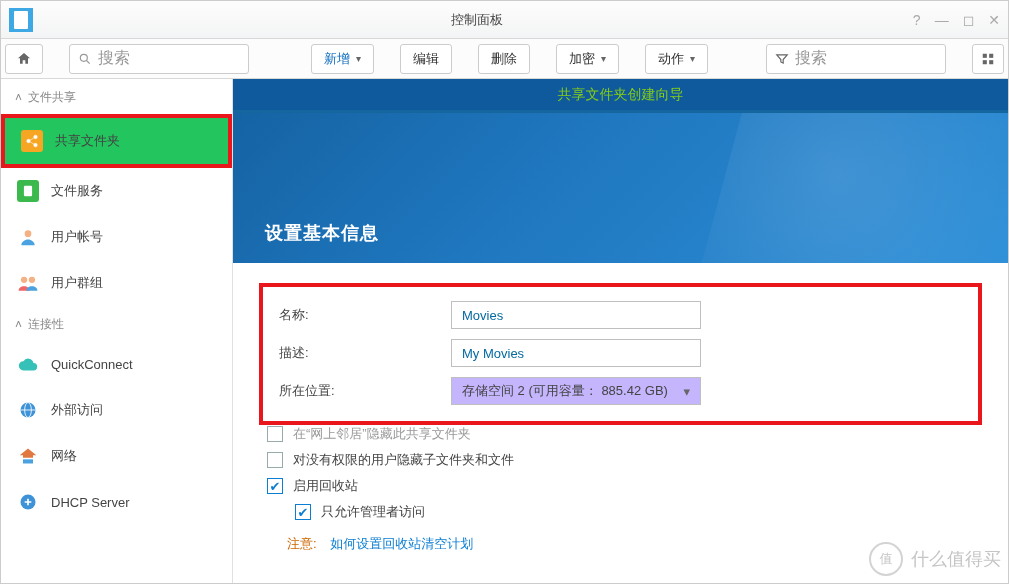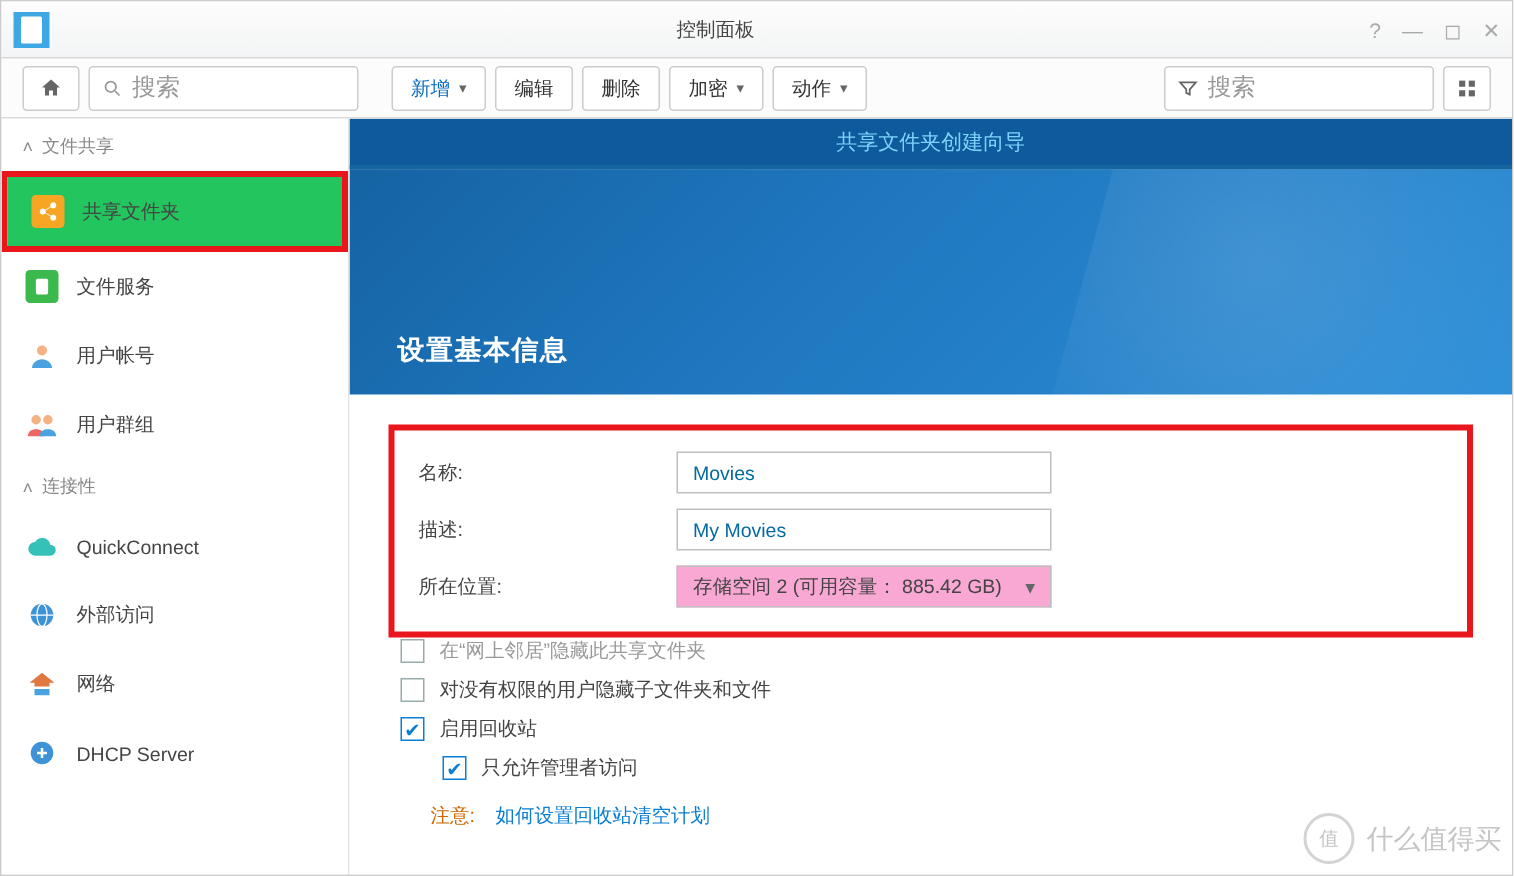--- a/index.html
+++ b/index.html
@@ -6,21 +6,21 @@
 body { background: #fff; width: 1009px; height: 584px; overflow: hidden; position: relative; }
 
 .window { width: 1009px; height: 584px; border: 1px solid #ccc; display: flex; flex-direction: column; }
 
 .titlebar { height: 38px; background: linear-gradient(#fdfdfd,#f3f4f5); border-bottom: 1px solid #d8d8d8; display: flex; align-items: center; padding: 0 8px; position: relative; }
 .app-icon { width: 24px; height: 24px; background: #3ea8e4; margin-right: 8px; display:flex; align-items:center; justify-content:center; }
 .app-icon-inner { width: 14px; height: 18px; background:#fff; border-radius:1px; }
 .title { flex:1; text-align:center; color:#444; font-size:13px; }
 .win-btns { display:flex; gap:14px; color:#aaa; font-size:14px; }
 
-.toolbar { height: 40px; border-bottom: 1px solid #d8d8d8; display:flex; align-items:center; padding: 0 14px; background:#fcfcfc; }
+.toolbar { height: 40px; border-bottom: 1px solid #d8d8d8; display:flex; align-items:center; padding: 0 4px; background:#fcfcfc;gap:20px; }
 .home-btn { width: 38px; height: 30px; border:1px solid #ccc; border-radius:3px; display:flex; align-items:center; justify-content:center; margin-right:6px; background:#fff; }
 .search-left { flex: 0 0 180px; height:30px; border:1px solid #ccc; border-radius:3px; display:flex; align-items:center; padding:0 8px; background:#fff; color:#999; }
 .search-left svg { margin-right:6px; }
 .tb-spacer { width: 22px; }
 .btn { height:30px; padding:0 12px; border:1px solid #ccc; border-radius:3px; background:#fff; margin-right:6px; display:flex; align-items:center; font-size:13px; color:#333; cursor:pointer; }
 .btn .caret { margin-left:6px; font-size:10px; color:#666; }
 .btn.primary { color:#0b6cbf; font-weight:500; }
 .tb-flex { flex:1; }
 .search-right { width: 180px; height:30px; border:1px solid #ccc; border-radius:3px; display:flex; align-items:center; padding:0 8px; background:#fff; color:#999; margin-right:6px; }
 .grid-btn { width:32px; height:30px; border:1px solid #ccc; border-radius:3px; display:flex; align-items:center; justify-content:center; background:#fff; }
@@ -28,30 +28,30 @@
 .body { flex:1; display:flex; overflow:hidden; }
 
 .sidebar { width: 232px; border-right:1px solid #e0e0e0; background:#fff; overflow-y:auto; font-size:13px; color:#444; position:relative; }
 .section-hdr { padding:10px 14px 8px 14px; color:#888; font-size:12px; display:flex; align-items:center; gap:6px; }
 .side-item { display:flex; align-items:center; padding:12px 16px; gap:12px; cursor:pointer; }
 .side-item.selected { background:#22c55e; }
 .side-item .ico { width:22px; height:22px; display:flex; align-items:center; justify-content:center; border-radius:3px; }
 .highlight-box { border:4px solid #e9161b; }
 
 .main { flex:1; background:#fff; position:relative; overflow:hidden; }
-.wizard-hdr { background:#0f5a9c; color:#7dd3fc; height:34px; display:flex; align-items:center; justify-content:center; font-size:14px; font-weight:500; border-bottom:3px solid #15659e;}
+.wizard-hdr { background:#0f5a9c; color:#84cc16; height:34px; display:flex; align-items:center; justify-content:center; font-size:14px; font-weight:500; border-bottom:3px solid #15659e;}
 .banner { background: linear-gradient(135deg,#1563a3 0%,#1f77bf 40%,#2d8fd8 100%); height:150px; color:#fff; display:flex; align-items:flex-end; padding:0 0 18px 32px; font-size:18px; font-weight:bold; letter-spacing:1px; position:relative; overflow:hidden;}
 .banner::after { content:""; position:absolute; right:-60px; top:-30px; width:360px; height:360px; background: radial-gradient(circle at 30% 30%, rgba(255,255,255,0.12), transparent 60%); transform:rotate(15deg); }
 
 .form-area { padding: 20px 26px 30px 26px; font-size:13px; color:#444; }
 .form-highlight { border:4px solid #e9161b; padding: 14px 18px 16px 16px; margin-bottom:0; }
 .frow { display:flex; align-items:center; margin-bottom:10px; }
 .flabel { width: 172px; }
 .finput { flex:0 0 250px; height:28px; border:1px solid #bfbfbf; padding:0 10px; font-size:13px; color:#0369a1; background:#fff; }
-.fselect { flex:0 0 250px; height:28px; border:1px solid #bfbfbf; padding:0 10px; display:flex; align-items:center; justify-content:space-between; background:#f9a8d4; }
+.fselect { flex:0 0 250px; height:28px; border:1px solid #bfbfbf; padding:0 10px; display:flex; align-items:center; justify-content:space-between; background:#c4b5fd; }
 
 .chk-row { display:flex; align-items:center; gap:10px; margin: 8px 0 8px 8px; font-size:13px; }
 .chk-row.sub { margin-left: 36px; }
 .chk { width:16px; height:16px; border:1px solid #9aa; background:#fff; display:flex; align-items:center; justify-content:center; }
 .chk.checked { border-color:#0a7ed3; color:#0a7ed3; }
 .note { margin: 14px 0 0 28px; font-size:13px; }
 .note .lbl { color:#cc6600; margin-right:10px; }
 .note .link { color:#0a7ed3; }
 
 .watermark { position:absolute; right:8px; bottom:8px; color:#bbb; font-size:18px; display:flex; align-items:center; gap:8px; opacity:0.85; pointer-events:none; }

